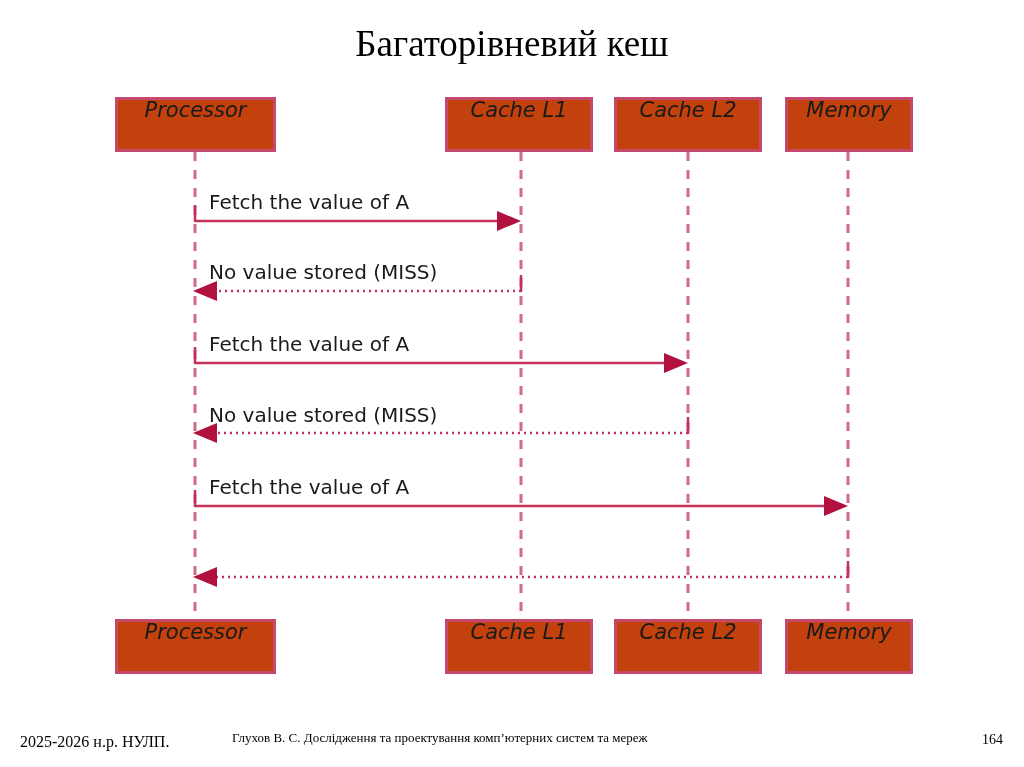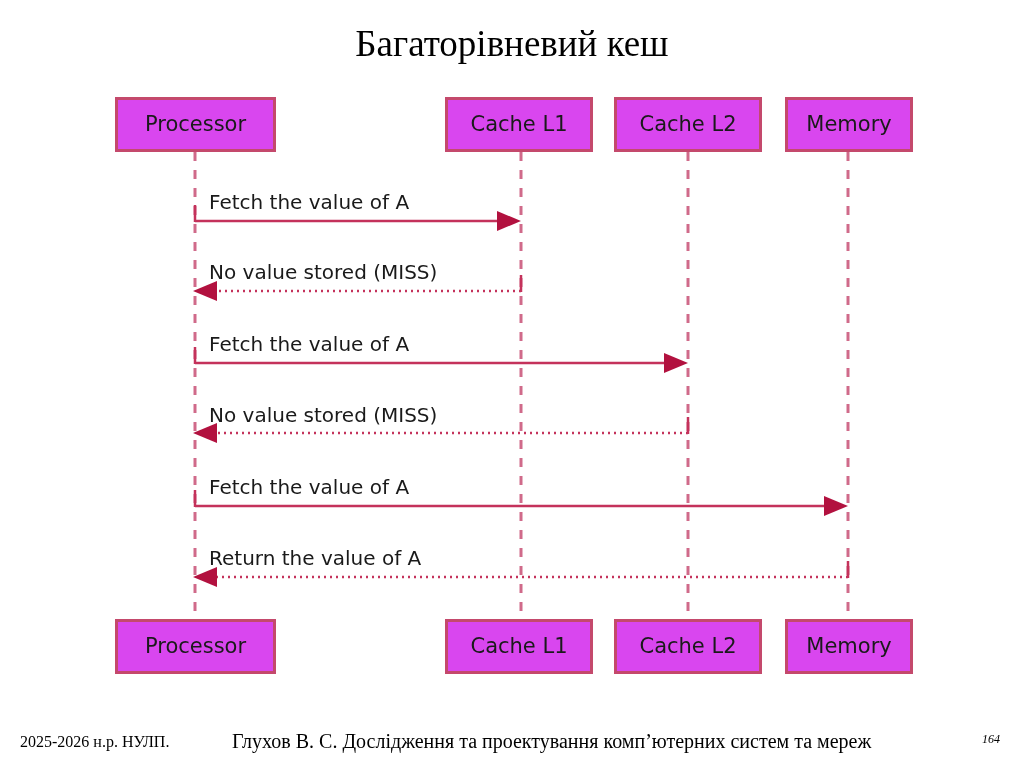--- a/index.html
+++ b/index.html
@@ -41,25 +41,26 @@
   #diagram-svg {
     position: absolute;
     left: 0;
     top: 0;
   }
 
   
   .participant-box {
     position: absolute;
     box-sizing: border-box;
-    background: #d946ef;
+    background: #c2410c;
     border: 3px solid #c4496c;
     display: flex;
-    align-items: center;
+    align-items: flex-start;
     justify-content: center;
+    font-style: italic;
   }
   .participant-label {
     font-family: "DejaVu Sans", sans-serif;
     font-size: 21px;
     color: #1a1a1a;
     line-height: 1;
     white-space: nowrap;
   }
 
   .msg-label {
@@ -86,30 +87,29 @@
     position: absolute;
     left: 12px;
     top: 9px;
     font-size: 16px;
     white-space: nowrap;
   }
   #footer-center {
     position: absolute;
     left: 224px;
     top: 6px;
-    font-size: 20px;
+    font-size: 13px;
     white-space: nowrap;
   }
   #footer-page {
     position: absolute;
     left: 974px;
     top: 8px;
-    font-size: 12px;
-    white-space: nowrap;
-    font-style: italic;
+    font-size: 14px;
+    white-space: nowrap;
   }
 </style>
 </head>
 <body>
 
 <div id="slide-title">Багаторівневий кеш</div>
 
 <div id="diagram">
 
   <svg id="diagram-svg" width="1024" height="710" viewBox="0 0 1024 710">
@@ -182,21 +182,20 @@
   </div>
   <div class="participant-box" style="left:785px; top:619px; width:128px; height:55px;">
     <span class="participant-label">Memory</span>
   </div>
 
   <div class="msg-label" style="left:209px; top:192px;">Fetch the value of A</div>
   <div class="msg-label" style="left:209px; top:262px;">No value stored (MISS)</div>
   <div class="msg-label" style="left:209px; top:334px;">Fetch the value of A</div>
   <div class="msg-label" style="left:209px; top:405px;">No value stored (MISS)</div>
   <div class="msg-label" style="left:209px; top:477px;">Fetch the value of A</div>
-  <div class="msg-label" style="left:209px; top:548px;">Return the value of A</div>
 
 </div>
 
 <div id="footer">
   <div id="footer-left">2025-2026 н.р. НУЛП.</div>
   <div id="footer-center">Глухов В. С. Дослідження та проектування комп’ютерних систем та мереж</div>
   <div id="footer-page">164</div>
 </div>
 
 </body></html>

